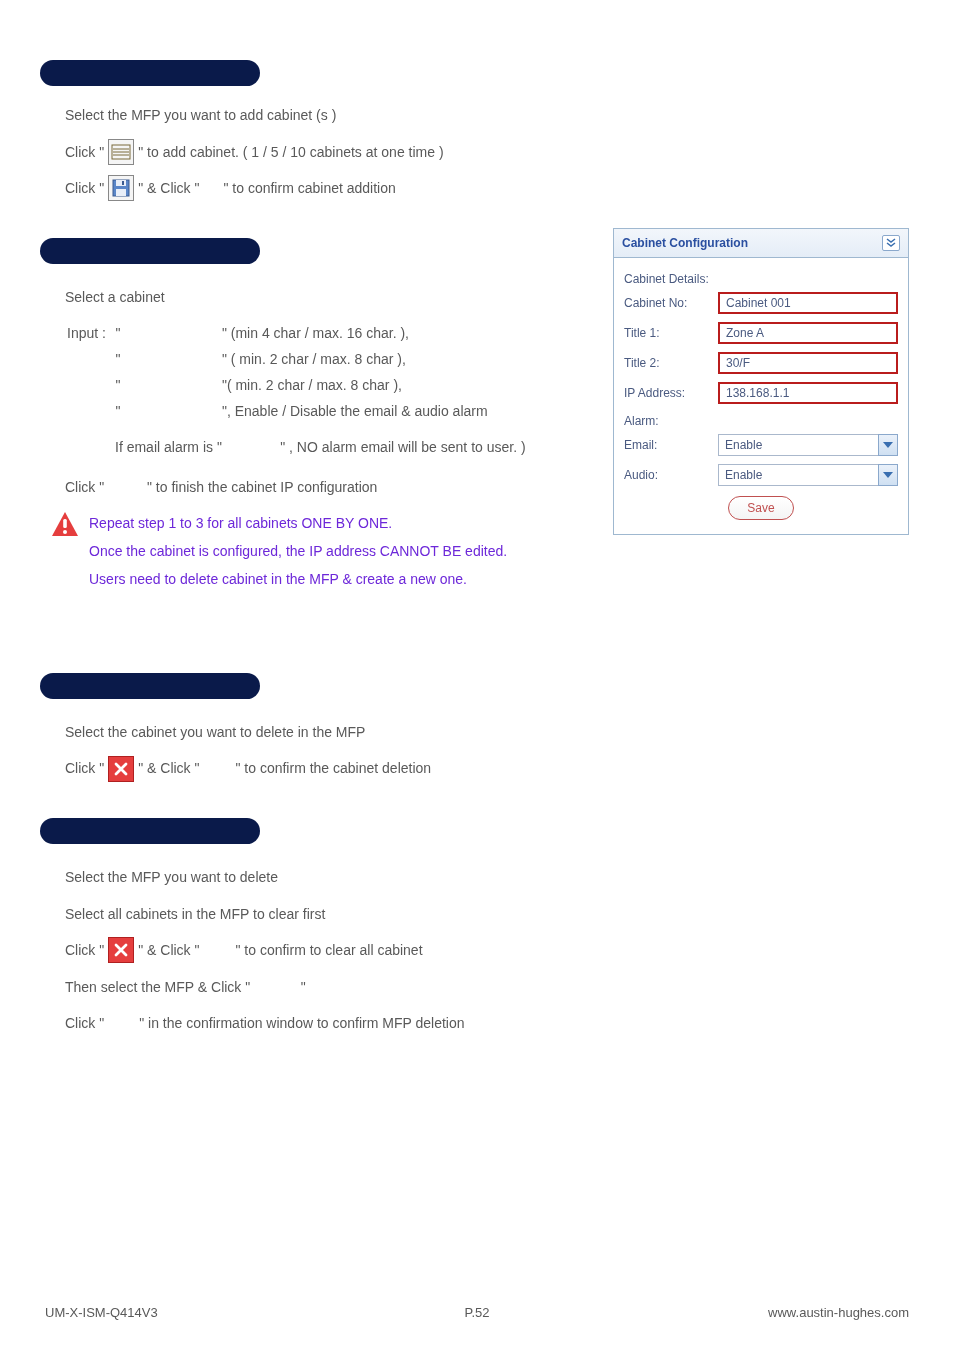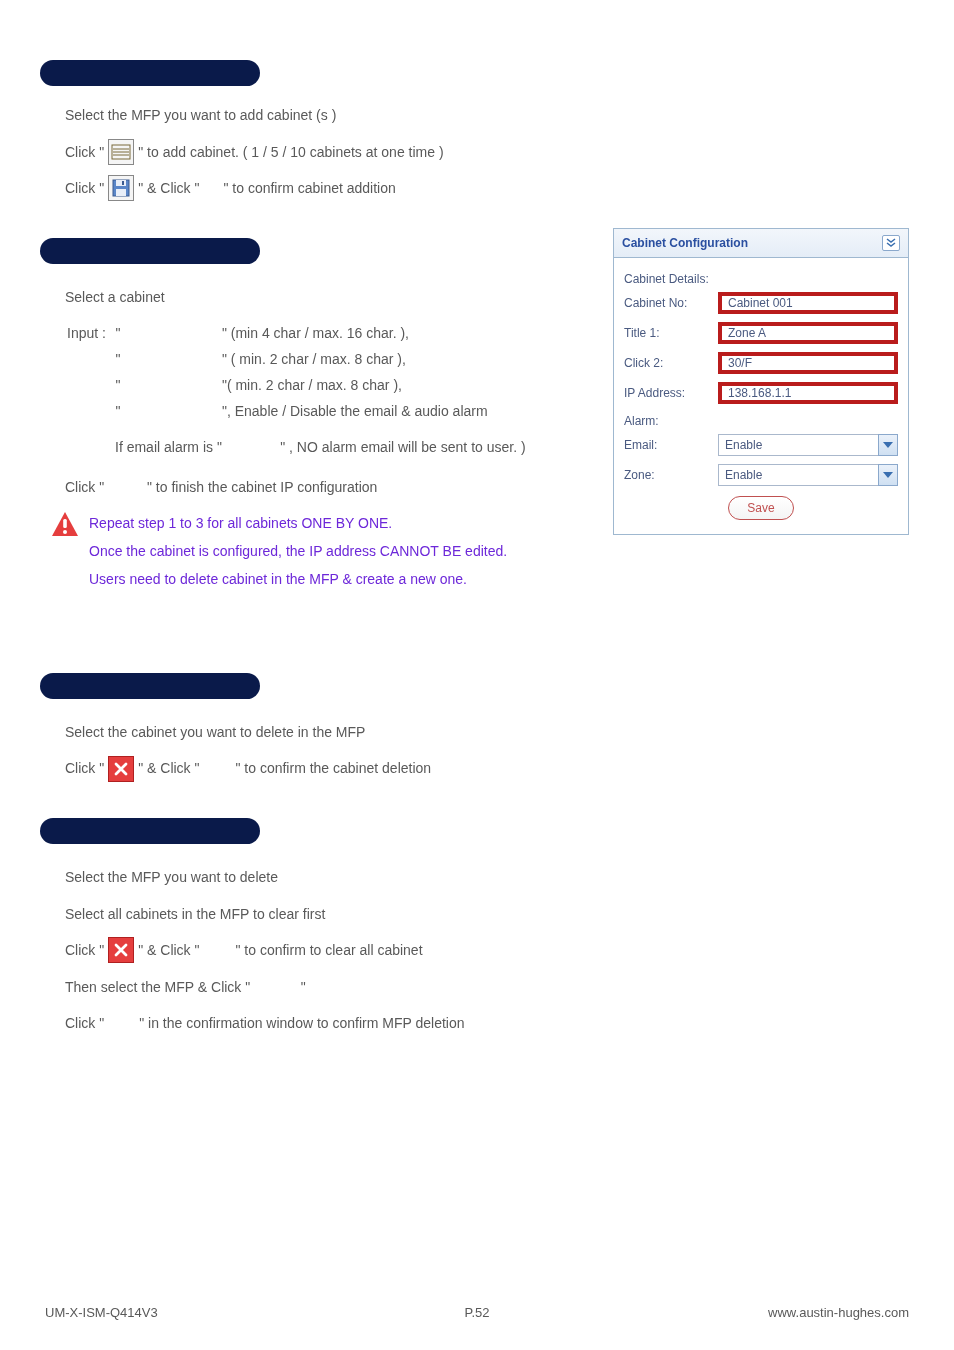--- a/index.html
+++ b/index.html
@@ -20,21 +20,21 @@
   .right-col { flex: 0 0 auto; margin-left: 20px; margin-top: -10px; }
 
   
   .panel { width: 296px; border: 1px solid #9fb8d0; background: #fff; font-size: 12px; color: #4a5a80; }
   .panel-header { display: flex; align-items: center; justify-content: space-between; padding: 6px 8px; border-bottom: 1px solid #9fb8d0; background: linear-gradient(#f2f6fb,#e4edf7); }
   .panel-header-title { color: #2a4fa0; font-weight: bold; font-size: 12px; }
   .panel-header-btn { width: 18px; height: 16px; border: 1px solid #8aa8cc; border-radius: 2px; background: #fff; display: flex; align-items: center; justify-content: center; }
   .panel-body { padding: 10px 10px 14px 10px; }
   .panel-row { display: flex; align-items: center; margin-bottom: 8px; }
   .panel-label { width: 94px; color: #4a5a80; }
-  .panel-input { flex: 1; height: 22px; border: 4px solid #b91c1c; padding: 2px 6px; font-size: 12px; color: #4a5a80; background: #fff; }
+  .panel-input { flex: 1; height: 22px; border: 2px solid #b91c1c; padding: 2px 6px; font-size: 12px; color: #4a5a80; background: #fff; }
   .panel-select { flex: 1; display: flex; }
   .panel-select .sel-text { flex: 1; height: 22px; border: 1px solid #aab8cc; border-right: none; padding: 2px 6px; font-size: 12px; color: #4a5a80; background: #fff; display: flex; align-items: center; text-align: center; }
   .panel-select .sel-btn { width: 20px; height: 22px; border: 1px solid #8aa8cc; background: linear-gradient(#eaf1fa,#cfe0f2); display: flex; align-items: center; justify-content: center; }
   .subhead { margin: 4px 0 6px 0; color: #4a5a80; }
   .save-row { display: flex; justify-content: center; margin-top: 10px; }
   .save-btn { border: 1px solid #c05050; border-radius: 12px; padding: 4px 18px; color: #c05050; font-size: 12px; background: linear-gradient(#fff,#f4f4f4); }
   .chev { width:0;height:0;border-left:5px solid transparent;border-right:5px solid transparent;border-top:6px solid #3a6fb0; }
   .dbl-chev svg { display:block; }
 
   
@@ -149,39 +149,39 @@
         <div class="subhead">Cabinet Details:</div>
         <div class="panel-row">
           <div class="panel-label">Cabinet No:</div>
           <input class="panel-input" value="Cabinet 001" style="">
         </div>
         <div class="panel-row">
           <div class="panel-label">Title 1:</div>
           <input class="panel-input" value="Zone A" style="">
         </div>
         <div class="panel-row">
-          <div class="panel-label">Click 2:</div>
+          <div class="panel-label">Title 2:</div>
           <input class="panel-input" value="30/F" style="">
         </div>
         <div class="panel-row">
           <div class="panel-label">IP Address:</div>
           <input class="panel-input" value="138.168.1.1" style="">
         </div>
         <div class="subhead" style="margin-top:10px;">Alarm:</div>
         <div class="panel-row">
           <div class="panel-label">Email:</div>
           <div class="panel-select">
             <div class="sel-text">Enable</div>
             <div class="sel-btn">
                   <div class="chev"></div>
                 </div>
           </div>
         </div>
         <div class="panel-row">
-          <div class="panel-label">Zone:</div>
+          <div class="panel-label">Audio:</div>
           <div class="panel-select">
             <div class="sel-text">Enable</div>
             <div class="sel-btn">
                   <div class="chev"></div>
                 </div>
           </div>
         </div>
         <div class="save-row">
           <button class="save-btn">Save</button>
         </div>

